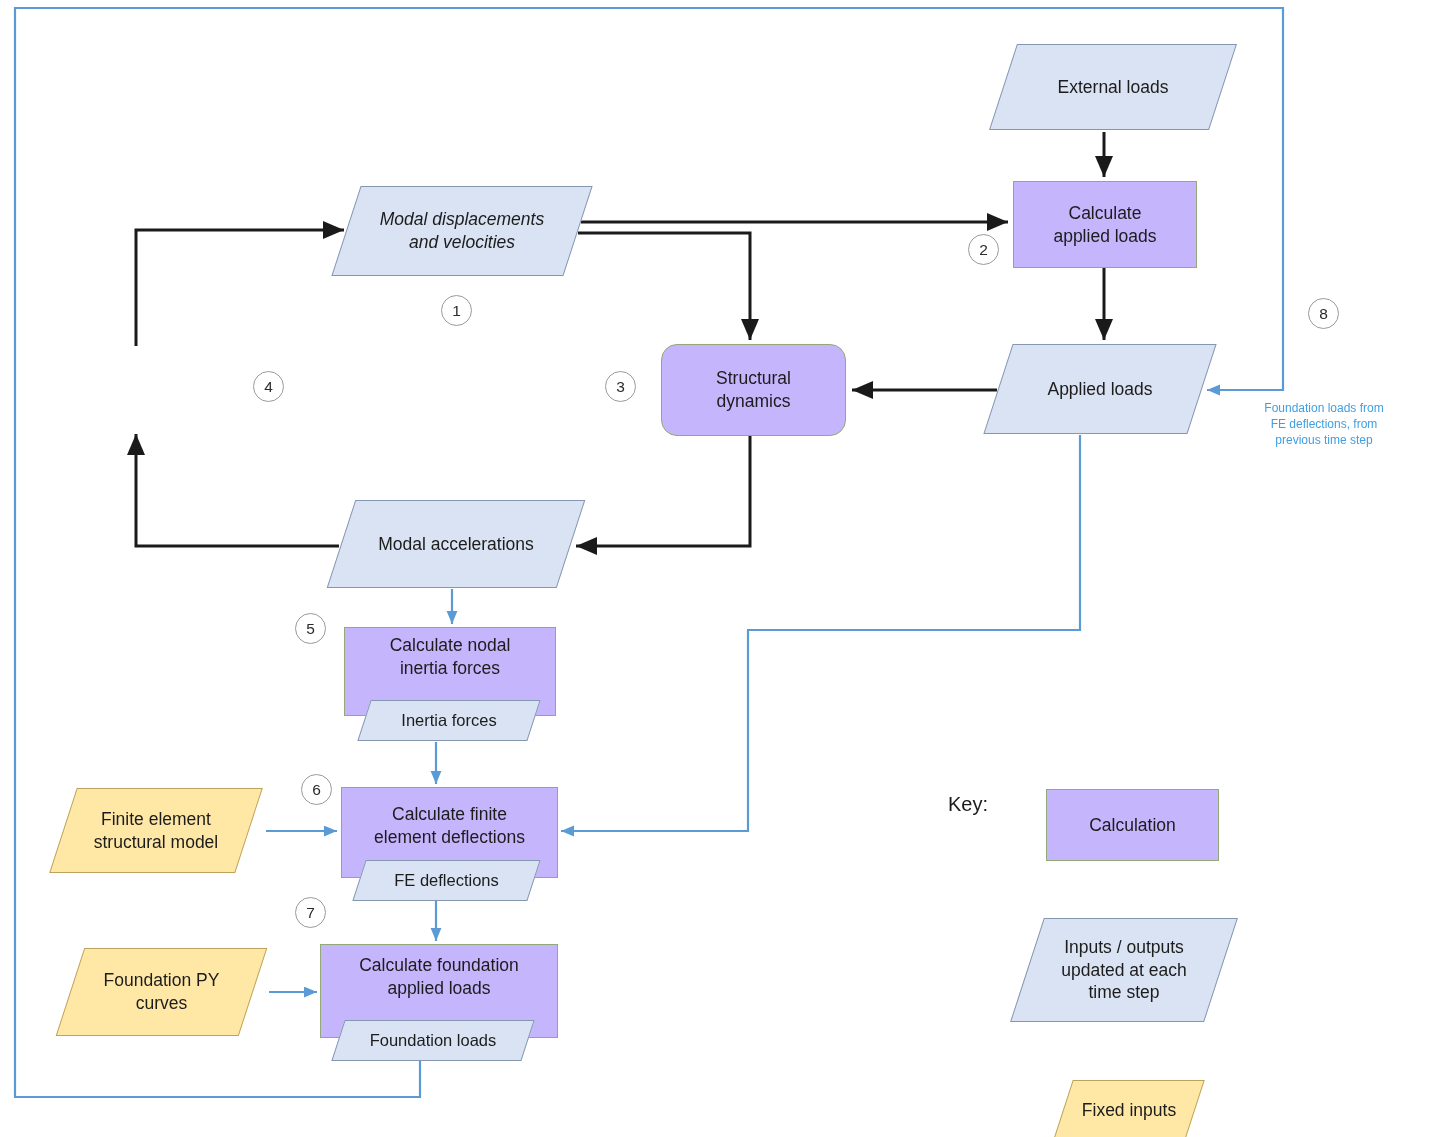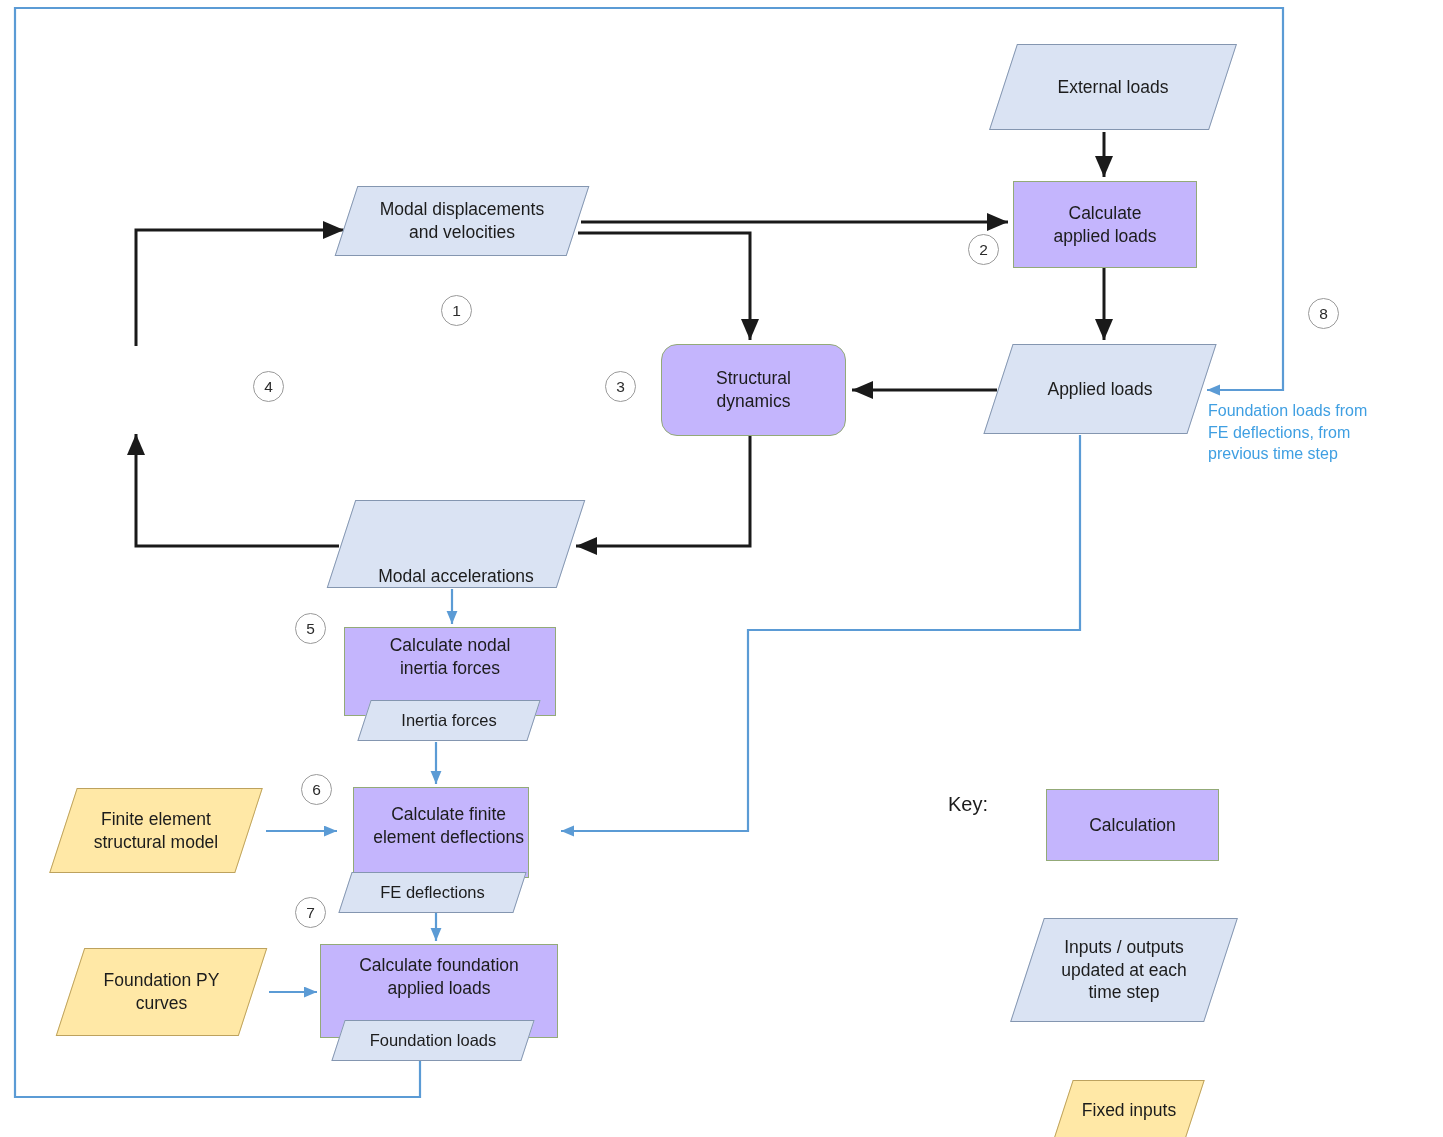--- a/index.html
+++ b/index.html
@@ -14,22 +14,22 @@
 
   .para .shape { position:absolute; top:0; bottom:0; left:15px; right:15px;
                  transform:skewX(-18deg); border:1.5px solid #8496b0; background:#dae3f3; z-index:1; }
   .para.small .shape { left:8px; right:8px; }
   .para.yellow .shape { background:#ffe8a6; border-color:#bda25e; }
 
   .badge { position:absolute; width:31px; height:31px; border-radius:50%;
            background:#ffffff; border:1.2px solid #9a9a9a; display:flex; align-items:center;
            justify-content:center; font-size:15.5px; color:#2b2b2b; z-index:3; }
 
-  .annotation { position:absolute; color:#3f9fe2; font-size:16px; line-height:1.35;
-                white-space:pre-line; }
+  .annotation { position:absolute; color:#3f9fe2; font-size:12px; line-height:1.35;
+                text-align:center; white-space:pre-line; }
   .key-title { position:absolute; font-size:20px; color:#1c1c1c; }
 </style>
 </head>
 <body>
 
 <div class="canvas">
 
   <svg class="wires" viewBox="0 0 1443 1137">
     <defs>
       <marker id="mb" markerWidth="9" markerHeight="8" refX="7" refY="3" orient="auto" markerUnits="strokeWidth">
@@ -56,32 +56,32 @@
     <polyline points="436,901 436,941" fill="none" stroke="#5b9bd5" stroke-width="2.2" marker-end="url(#mblue)"></polyline>
     <polyline points="269,992 317,992" fill="none" stroke="#5b9bd5" stroke-width="2.2" marker-end="url(#mblue)"></polyline>
     <polyline points="420,1061 420,1097 15,1097 15,8 1283,8 1283,390 1207,390" fill="none" stroke="#5b9bd5" stroke-width="2.2" marker-end="url(#mblue)"></polyline>
   </svg>
 
   <div class="node para blue" style="left:988px;top:44px;width:250px;height:86px;">
     <span class="shape"></span>
     <span class="label">External loads</span>
   </div>
 
-  <div class="node para blue" style="left:331px;top:186px;width:262px;height:70px;">
+  <div class="node para blue" style="left:331px;top:186px;width:262px;height:90px;font-style:italic;">
     <span class="shape"></span>
     <span class="label">Modal displacements
 and velocities</span>
   </div>
 
   <div class="node para blue" style="left:983px;top:344px;width:234px;height:90px;">
     <span class="shape"></span>
     <span class="label">Applied loads</span>
   </div>
 
-  <div class="node para blue" style="left:326px;top:500px;width:260px;height:88px;align-items:flex-end;">
+  <div class="node para blue" style="left:326px;top:500px;width:260px;height:88px;">
     <span class="shape"></span>
     <span class="label">Modal accelerations</span>
   </div>
 
   <div class="node rect" style="left:1013px;top:181px;width:184px;height:87px;">
     <span class="label">Calculate
 applied loads</span>
   </div>
 
   <div class="node rect" style="left:661px;top:344px;width:185px;height:92px;border-radius:16px;">
@@ -92,25 +92,25 @@
 
   <div class="node rect" style="left:344px;top:627px;width:212px;height:89px;">
     <span class="label" style="padding-bottom:30px;">Calculate nodal
 inertia forces</span>
   </div>
   <div class="node para blue small" style="left:356px;top:700px;width:186px;height:41px;font-size:16.5px;">
     <span class="shape"></span>
     <span class="label">Inertia forces</span>
   </div>
 
-  <div class="node rect" style="left:353px;top:787px;width:176px;height:91px;justify-content:flex-end;">
+  <div class="node rect" style="left:341px;top:787px;width:217px;height:91px;">
     <span class="label" style="padding-bottom:14px;">Calculate finite
 element deflections</span>
   </div>
-  <div class="node para blue small" style="left:337px;top:860px;width:191px;height:41px;font-size:16.5px;margin-top:12px;">
+  <div class="node para blue small" style="left:351px;top:860px;width:191px;height:41px;font-size:16.5px;">
     <span class="shape"></span>
     <span class="label">FE deflections</span>
   </div>
 
   <div class="node rect" style="left:320px;top:944px;width:238px;height:94px;">
     <span class="label" style="padding-bottom:29px;">Calculate foundation
 applied loads</span>
   </div>
   <div class="node para blue small" style="left:330px;top:1020px;width:206px;height:41px;font-size:16.5px;">
     <span class="shape"></span>

